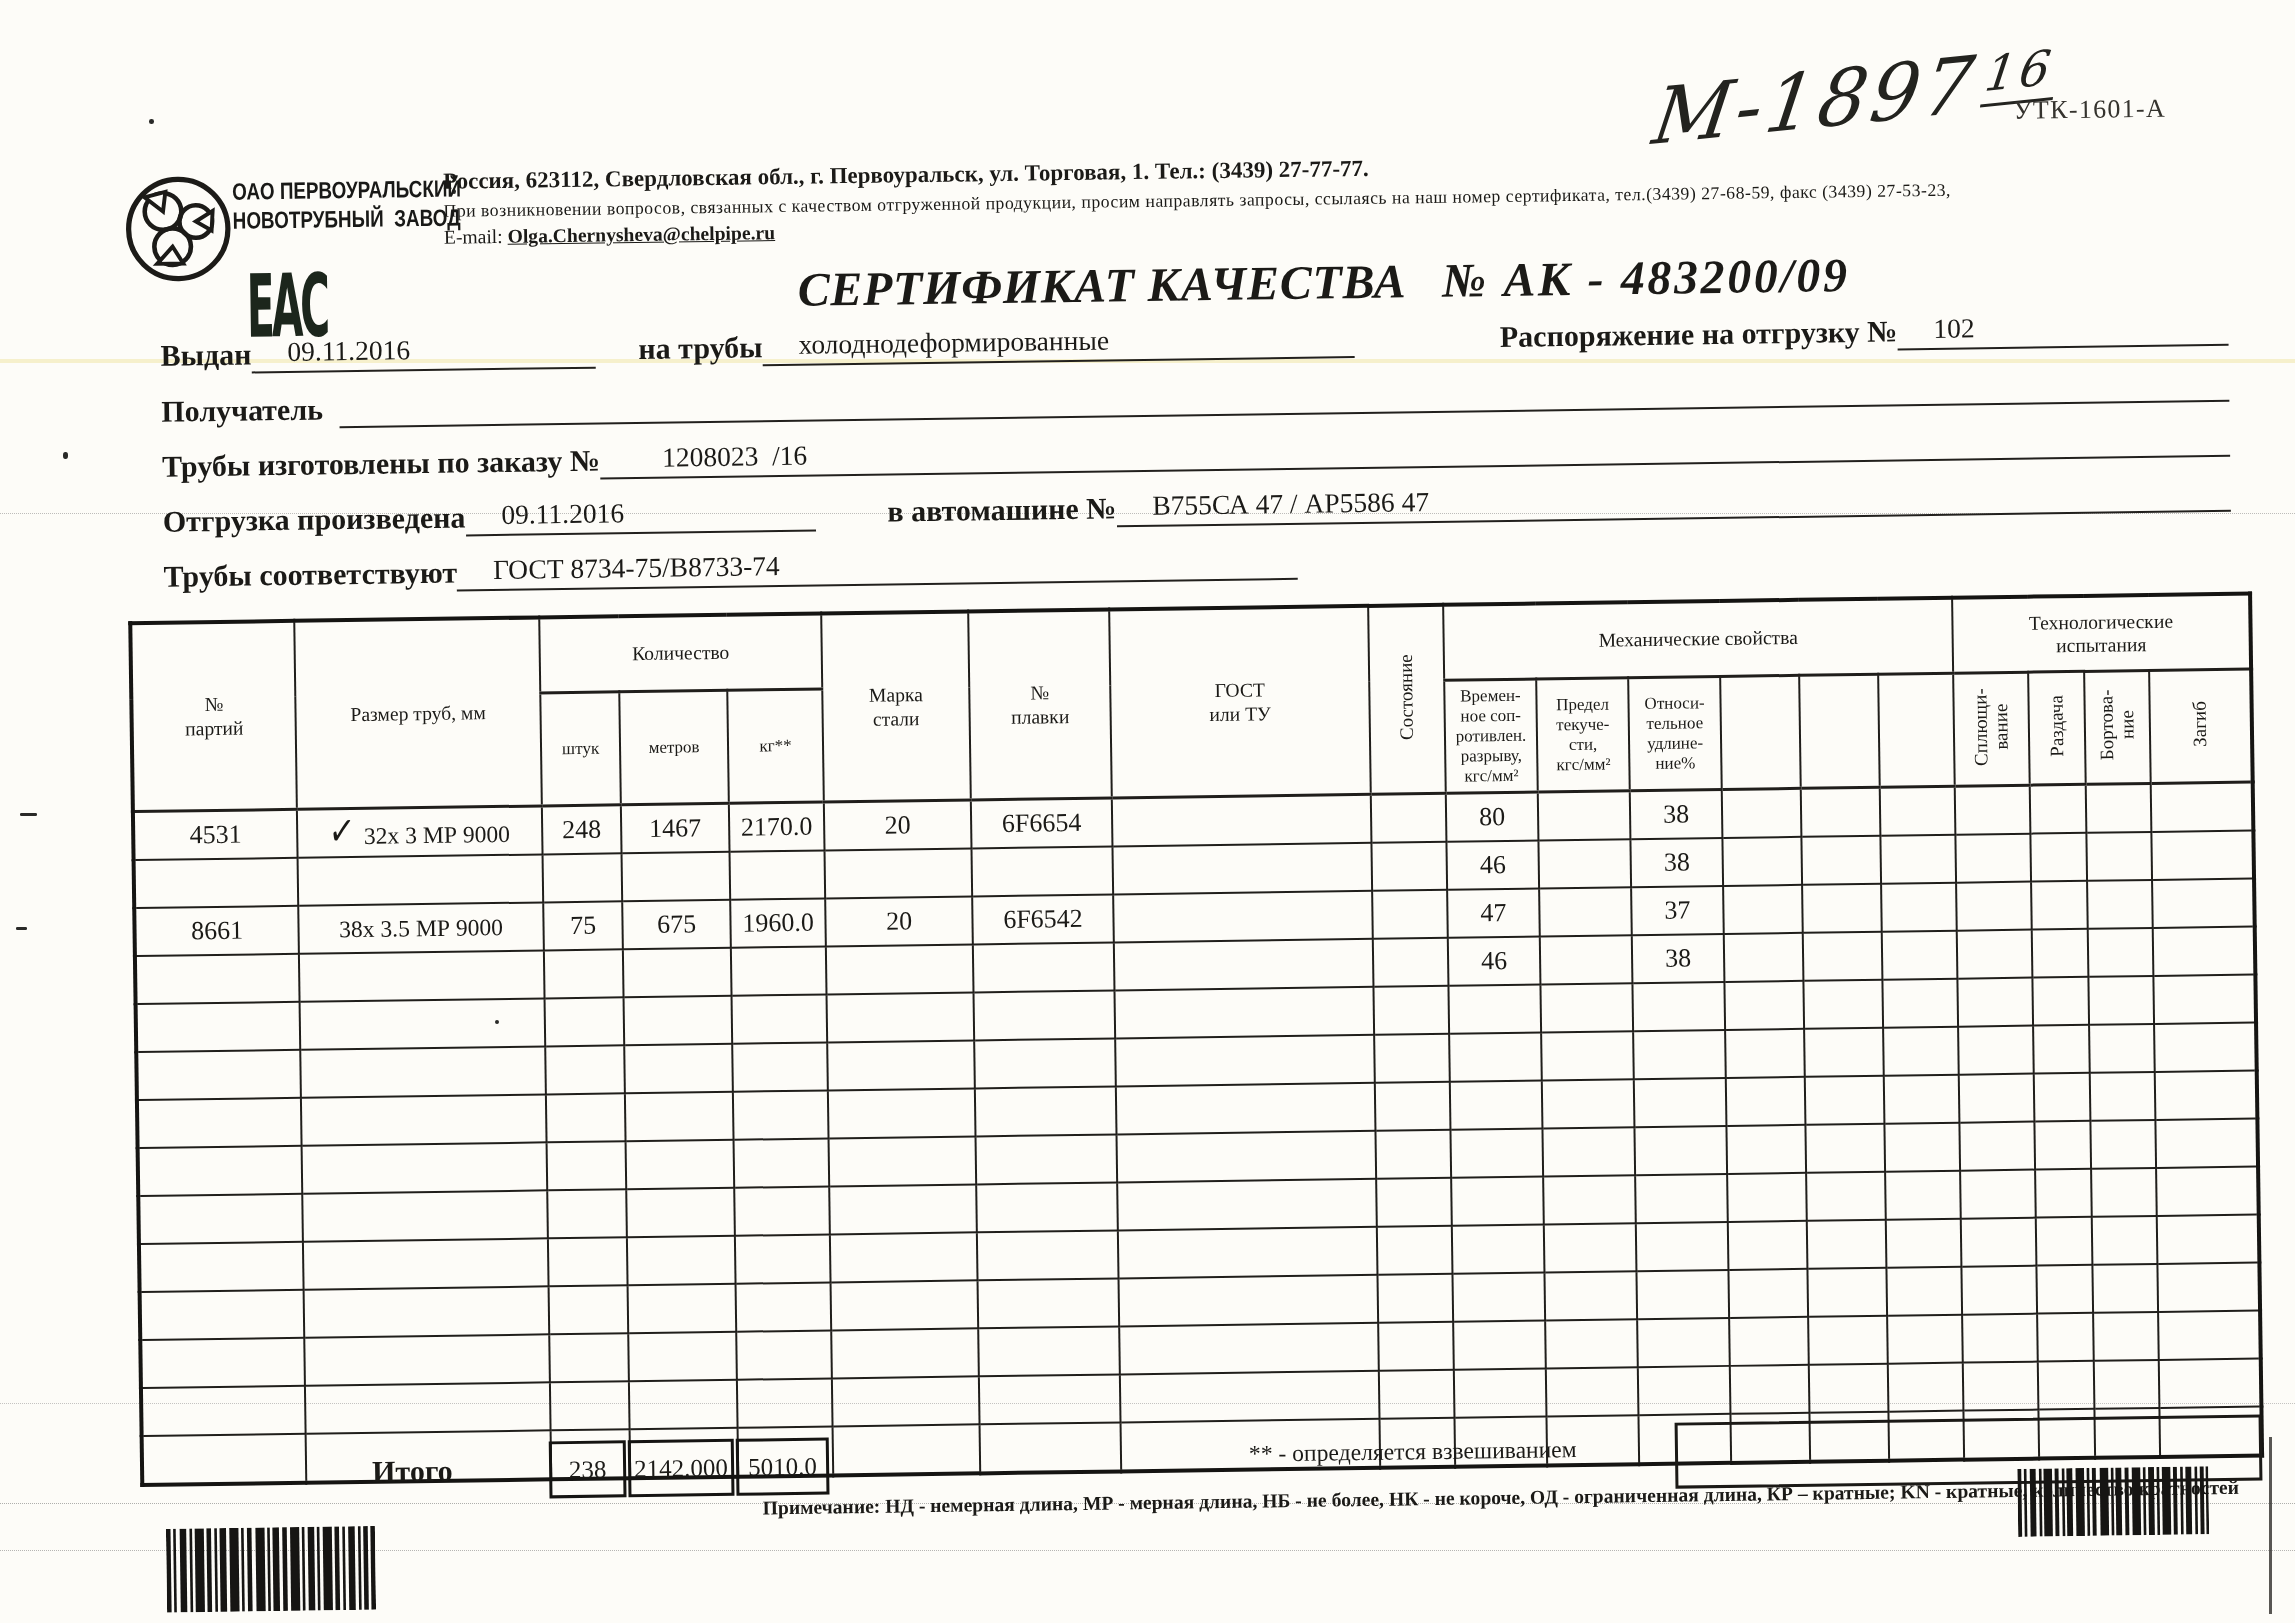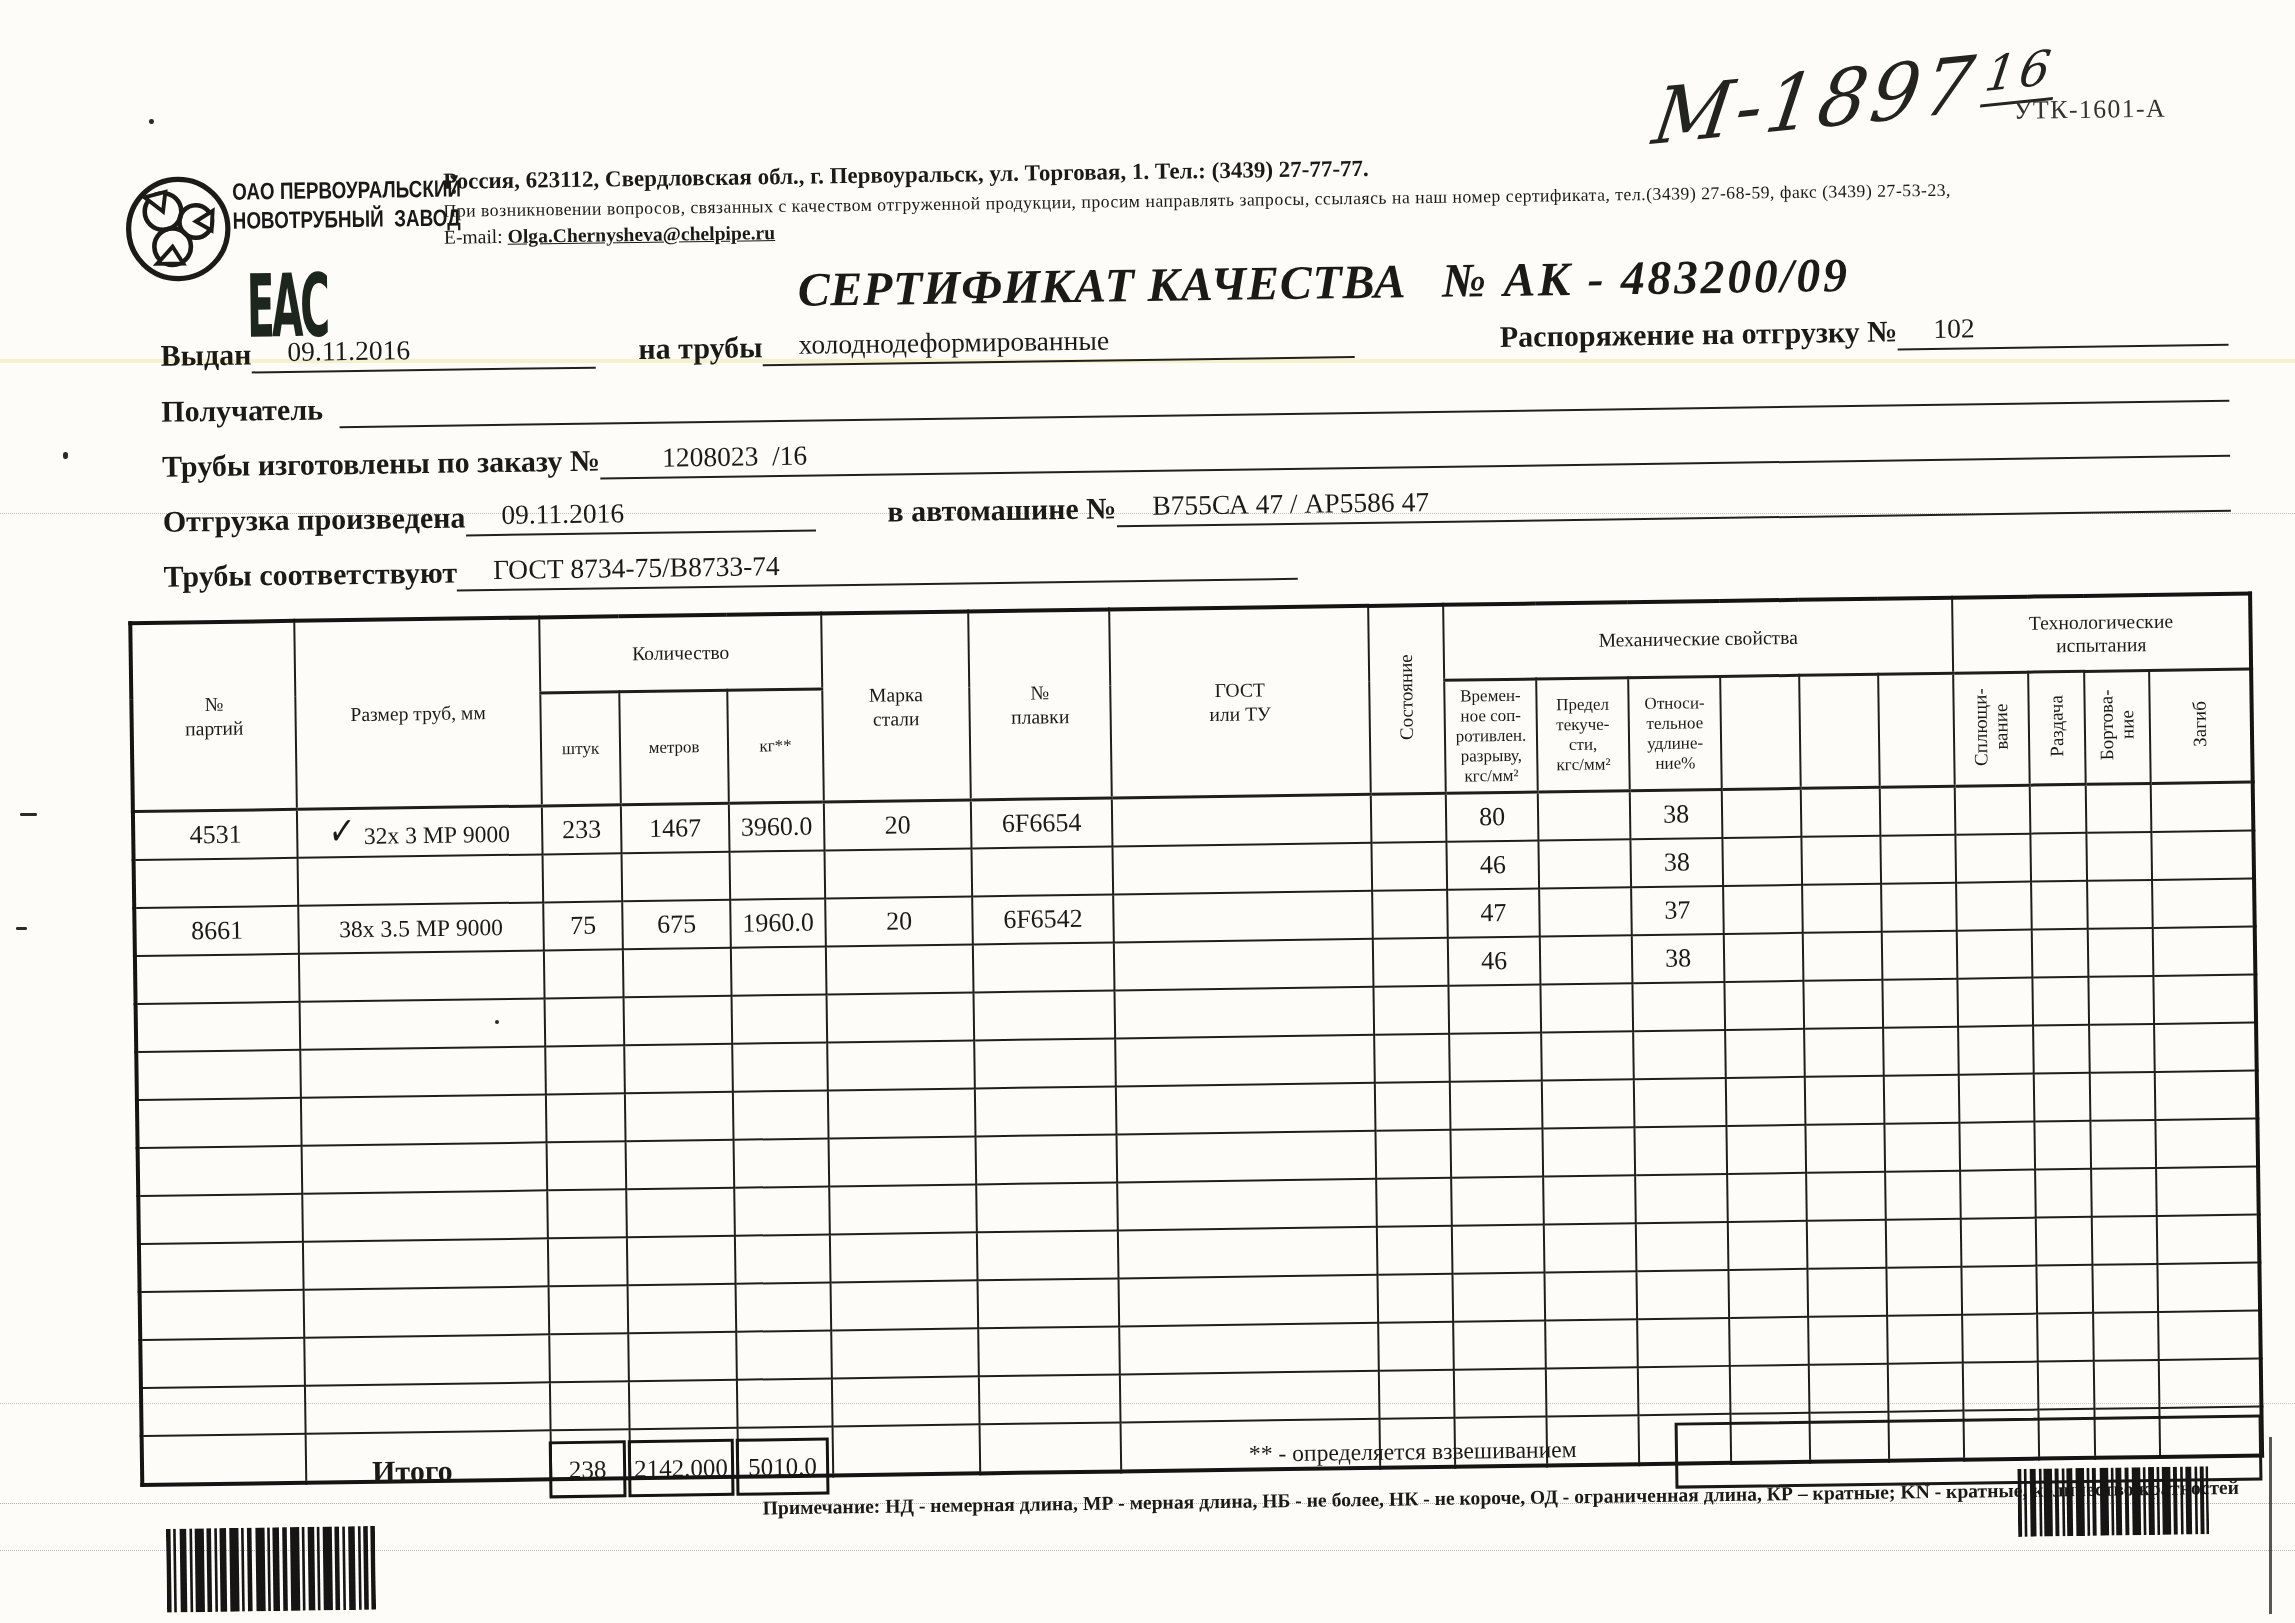--- a/index.html
+++ b/index.html
@@ -211,23 +211,23 @@
           <th><span class="vtext">Раздача</span></th>
           <th><span class="vtext">Бортова-
 ние</span></th>
           <th><span class="vtext">Загиб</span></th>
         </tr>
       </thead>
       <tbody>
           <tr>
             <td>4531</td>
             <td style="font-size: 23.6px;"><span class="check">✓</span>32х 3 МР 9000</td>
-            <td>233</td>
+            <td>248</td>
             <td>1467</td>
-            <td>3960.0</td>
+            <td>2170.0</td>
             <td>20</td>
             <td>6F6654</td>
             <td></td>
             <td></td>
             <td>80</td>
             <td></td>
             <td>38</td>
             <td></td>
             <td></td>
             <td></td>

